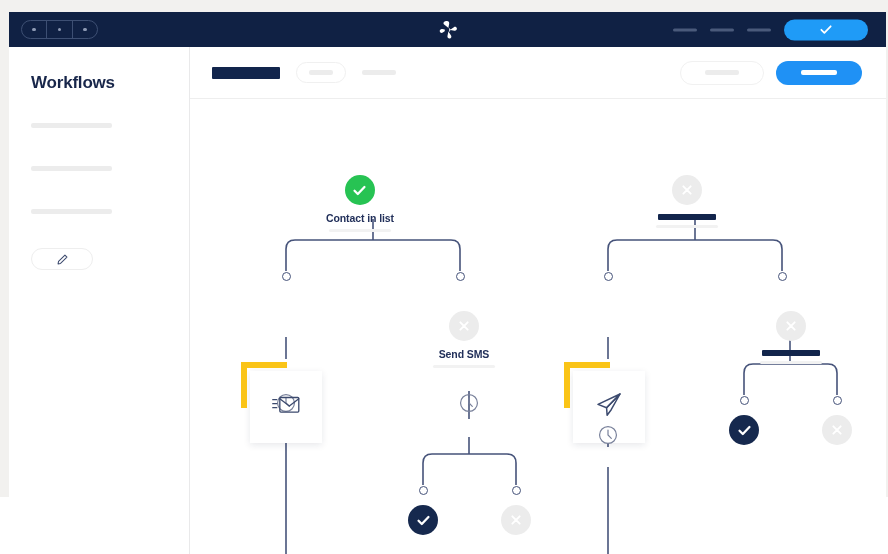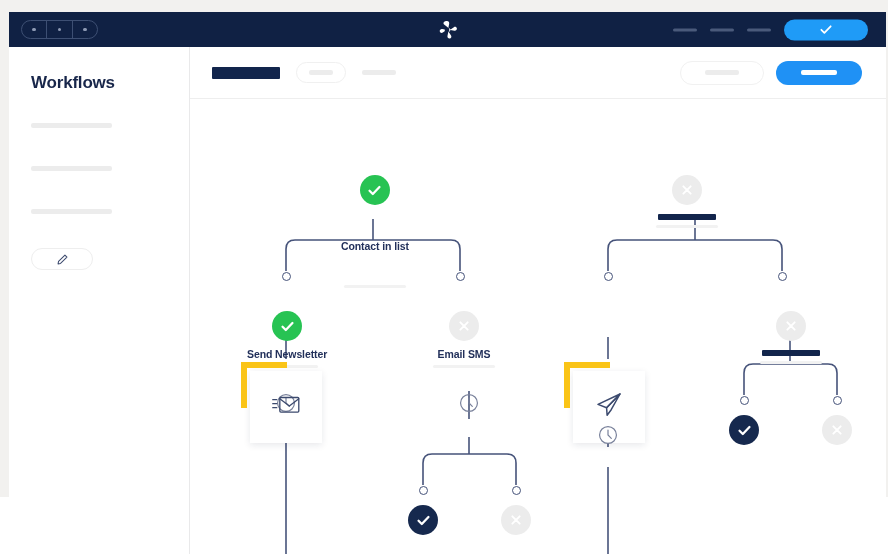--- a/index.html
+++ b/index.html
@@ -271,21 +271,21 @@
               <path d="M418 238 V 260"></path>
               <path d="M418 322 V 348"></path>
               <path d="M418 368 V 455"></path>
 
               <path d="M600 238 V 262"></path>
               <path d="M554 296 V 274 Q 554 265 563 265 H 638 Q 647 265 647 274 V 296"></path>
               <path d="M600 262 V 265"></path>
             </g>
           </svg>
 
-          <div class="node" style="left:151px; top:76px;gap:28px;">
+          <div class="node" style="left:136px; top:76px;">
             <div class="badge green">
               <svg width="17" height="17" viewBox="0 0 24 24" fill="none" stroke="#ffffff" stroke-width="3.2" stroke-linecap="round" stroke-linejoin="round">
                 <path d="M5 12.4l4.6 4.6L19 7"></path>
               </svg>
             </div>
             <div class="node-label">Contact in list</div>
             <div class="node-underline"></div>
           </div>
 
           <div class="node" style="left:466px; top:76px;">
@@ -296,37 +296,28 @@
             </div>
             <div class="node-skel-dark"></div>
             <div class="node-underline"></div>
           </div>
 
           <div class="dot-sm" style="left:92px;  top:173px;"></div>
           <div class="dot-sm" style="left:266px; top:173px;"></div>
           <div class="dot-sm" style="left:414px; top:173px;"></div>
           <div class="dot-sm" style="left:588px; top:173px;"></div>
 
-          <div class="node" style="left:57px; top:212px;">
-            <div class="badge green">
-              <svg width="17" height="17" viewBox="0 0 24 24" fill="none" stroke="#ffffff" stroke-width="3.2" stroke-linecap="round" stroke-linejoin="round">
-                <path d="M5 12.4l4.6 4.6L19 7"></path>
-              </svg>
-            </div>
-            <div class="node-label">Send Newsletter</div>
-            <div class="node-underline"></div>
-          </div>
 
           <div class="node" style="left:243px; top:212px;">
             <div class="badge gray">
               <svg width="16" height="16" viewBox="0 0 24 24" fill="none" stroke="#ffffff" stroke-width="2.8" stroke-linecap="round">
                 <path d="M6.5 6.5l11 11M17.5 6.5l-11 11"></path>
               </svg>
             </div>
-            <div class="node-label">Email SMS</div>
+            <div class="node-label">Send SMS</div>
             <div class="node-underline"></div>
           </div>
 
 
           <div class="node" style="left:570px; top:212px;">
             <div class="badge gray">
               <svg width="16" height="16" viewBox="0 0 24 24" fill="none" stroke="#ffffff" stroke-width="2.8" stroke-linecap="round">
                 <path d="M6.5 6.5l11 11M17.5 6.5l-11 11"></path>
               </svg>
             </div>

